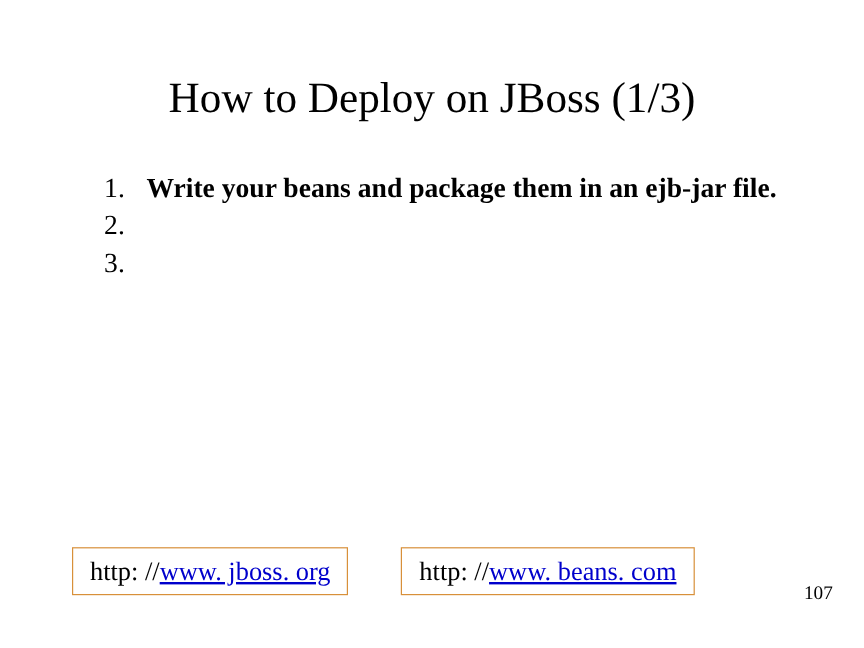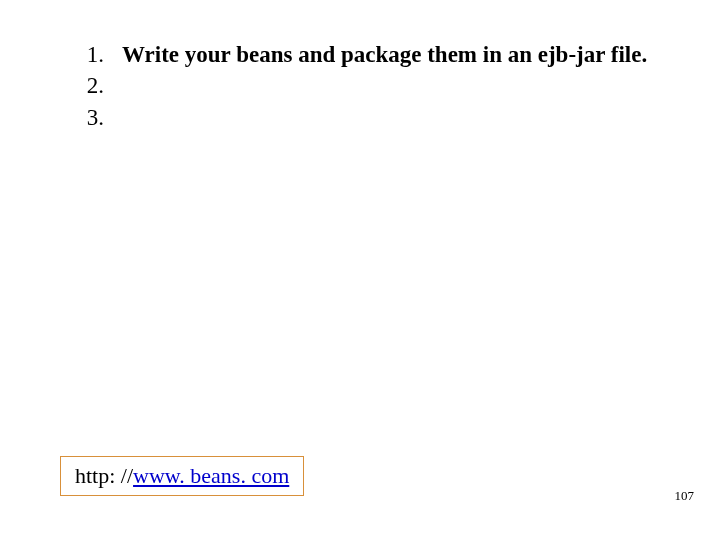--- a/index.html
+++ b/index.html
@@ -56,43 +56,47 @@
     white-space: nowrap;
   }
   .link-box a {
     color: #0000cc;
     text-decoration: underline;
   }
   .pagenum {
     position: absolute;
     right: 26px;
     bottom: 36px;
-    font-size: 13px;
+    font-size: 16px;
   }
 </style>
 </head>
 <body>
 
 <div class="slide">
 
+  <h1 class="title">How to Deploy on JBoss (1/3)</h1>
 
   <div class="list">
     <div class="item">
       <div class="num">1.</div>
       <div class="txt">Write your beans and package them in an ejb-jar file.</div>
     </div>
     <div class="item">
       <div class="num">2.</div>
     </div>
     <div class="item">
       <div class="num">3.</div>
     </div>
   </div>
 
   <div class="link-row">
     <div class="link-box">
+      <span>http: //</span><a href="#">www. jboss. org</a>
+    </div>
+    <div class="link-box">
       <span>http: //</span><a href="#">www. beans. com</a>
     </div>
   </div>
 
   <div class="pagenum">107</div>
 
 </div>
 
 </body></html>

